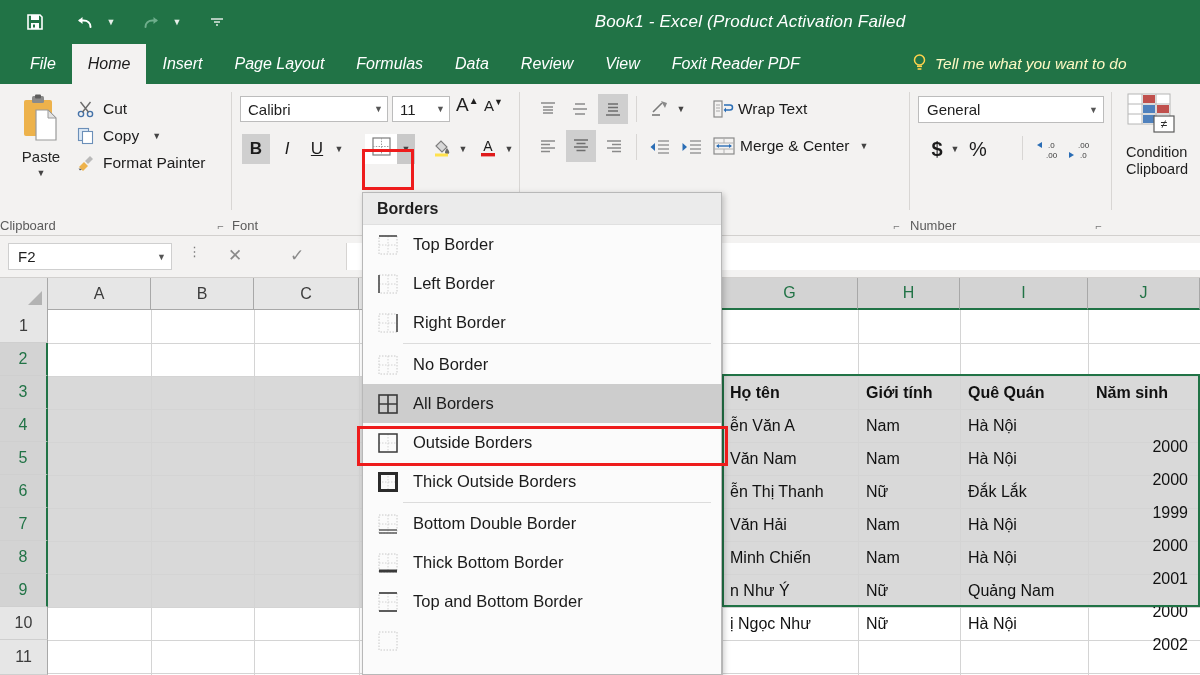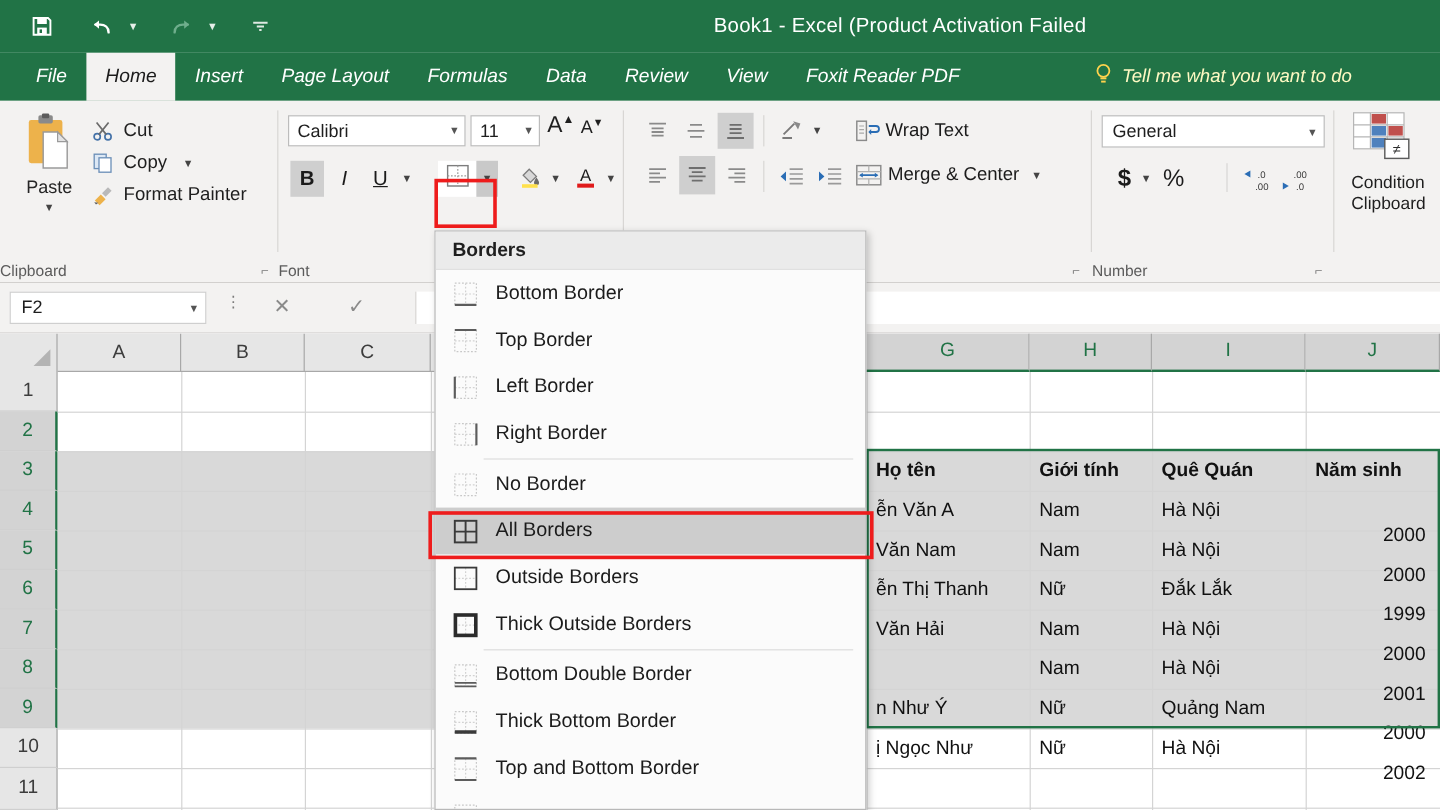--- a/index.html
+++ b/index.html
@@ -22,20 +22,21 @@
     color: #ffffff;
   }
   .qat-sep { width: 12px; }
   .qat-caret { color: #e6efe9; font-size: 9px; width: 14px; display:flex; align-items:center; justify-content:center; }
   .win-title {
     position: absolute; left: 0; top: 0; width: 1200px; height: 44px;
     display: flex; align-items: center; justify-content: center;
     color: #ffffff; font-size: 17px; letter-spacing: .2px;
     padding-left: 300px;
     pointer-events: none;
+    font-style: italic;
   }
 
   
   .tabstrip {
     position: absolute; left: 0; top: 44px; width: 1200px; height: 40px;
     background: #217346;
     font-style: italic;
   }
   .tabs { position: absolute; left: 14px; top: 0; height: 40px; display: flex; align-items: stretch; }
   .tab {
@@ -609,20 +610,21 @@
       <div class="cell" style="left:676px; top:165px; width:132px;">ễn Thị Thanh</div>
       <div class="cell" style="left:812px; top:165px; width:98px;">Nữ</div>
       <div class="cell" style="left:914px; top:165px; width:124px;">Đắk Lắk</div>
       <div class="cell right" style="left:1042px; top:165px; width:104px;">1999</div>
 
       <div class="cell" style="left:676px; top:198px; width:132px;">Văn Hải</div>
       <div class="cell" style="left:812px; top:198px; width:98px;">Nam</div>
       <div class="cell" style="left:914px; top:198px; width:124px;">Hà Nội</div>
       <div class="cell right" style="left:1042px; top:198px; width:104px;">2000</div>
 
+      <div class="cell" style="left:676px; top:231px; width:132px;">Minh Chiến</div>
       <div class="cell" style="left:812px; top:231px; width:98px;">Nam</div>
       <div class="cell" style="left:914px; top:231px; width:124px;">Hà Nội</div>
       <div class="cell right" style="left:1042px; top:231px; width:104px;">2001</div>
 
       <div class="cell" style="left:676px; top:264px; width:132px;">n Như Ý</div>
       <div class="cell" style="left:812px; top:264px; width:98px;">Nữ</div>
       <div class="cell" style="left:914px; top:264px; width:124px;">Quảng Nam</div>
       <div class="cell right" style="left:1042px; top:264px; width:104px;">2000</div>
 
       <div class="cell" style="left:676px; top:297px; width:132px;">ị Ngọc Như</div>
@@ -630,30 +632,20 @@
       <div class="cell" style="left:914px; top:297px; width:124px;">Hà Nội</div>
       <div class="cell right" style="left:1042px; top:297px; width:104px;">2002</div>
 
       <div class="selbox" style="left:674px; top:64px; width:478px; height:233px;"></div>
     </div>
   </div>
 
   <div class="menu">
     <div class="menu-head">Borders</div>
 
-    <div class="menu-item">
-      <span class="mico">
-        <svg width="22" height="22" viewBox="0 0 22 22">
-            <rect x="2" y="2" width="18" height="18" fill="none" stroke="#c8c8c8" stroke-width="1" stroke-dasharray="1.5 1.5"></rect>
-            <path d="M11 2v18M2 11h18" stroke="#d2d2d2" stroke-width="1" stroke-dasharray="1.5 1.5"></path>
-            <path d="M2 20h18" stroke="#5c5c5c" stroke-width="1.8"></path>
-          </svg>
-      </span>
-      <span>Bottom Border</span>
-    </div>
 
     <div class="menu-item">
       <span class="mico">
         <svg width="22" height="22" viewBox="0 0 22 22">
             <rect x="2" y="2" width="18" height="18" fill="none" stroke="#c8c8c8" stroke-width="1" stroke-dasharray="1.5 1.5"></rect>
             <path d="M11 2v18M2 11h18" stroke="#d2d2d2" stroke-width="1" stroke-dasharray="1.5 1.5"></path>
             <path d="M2 2h18" stroke="#5c5c5c" stroke-width="1.8"></path>
           </svg>
       </span>
       <span>Top Border</span>

